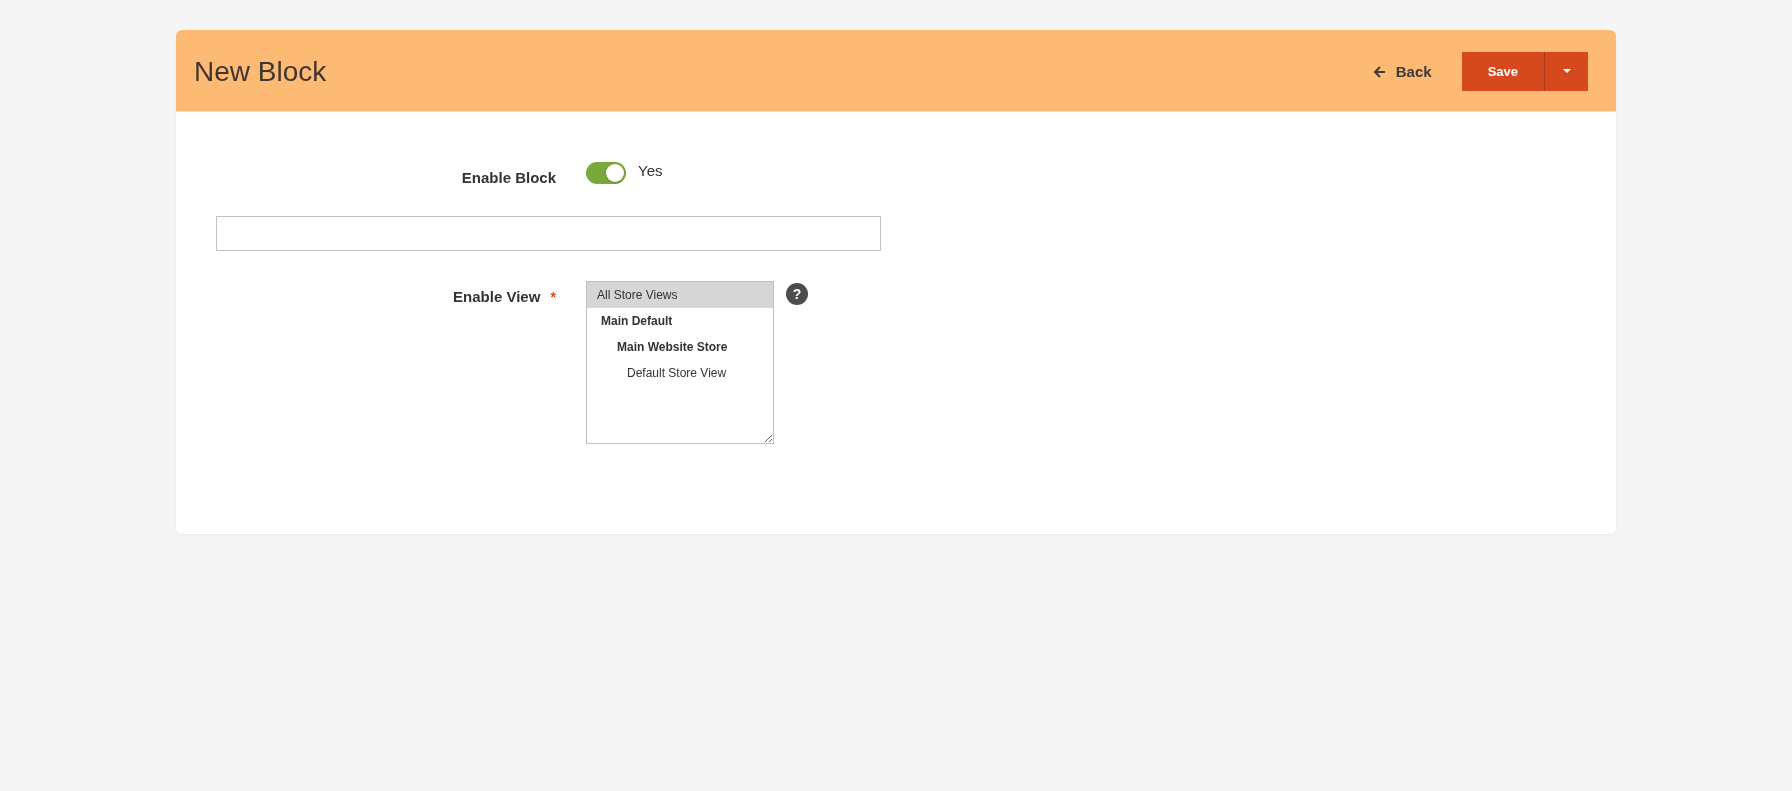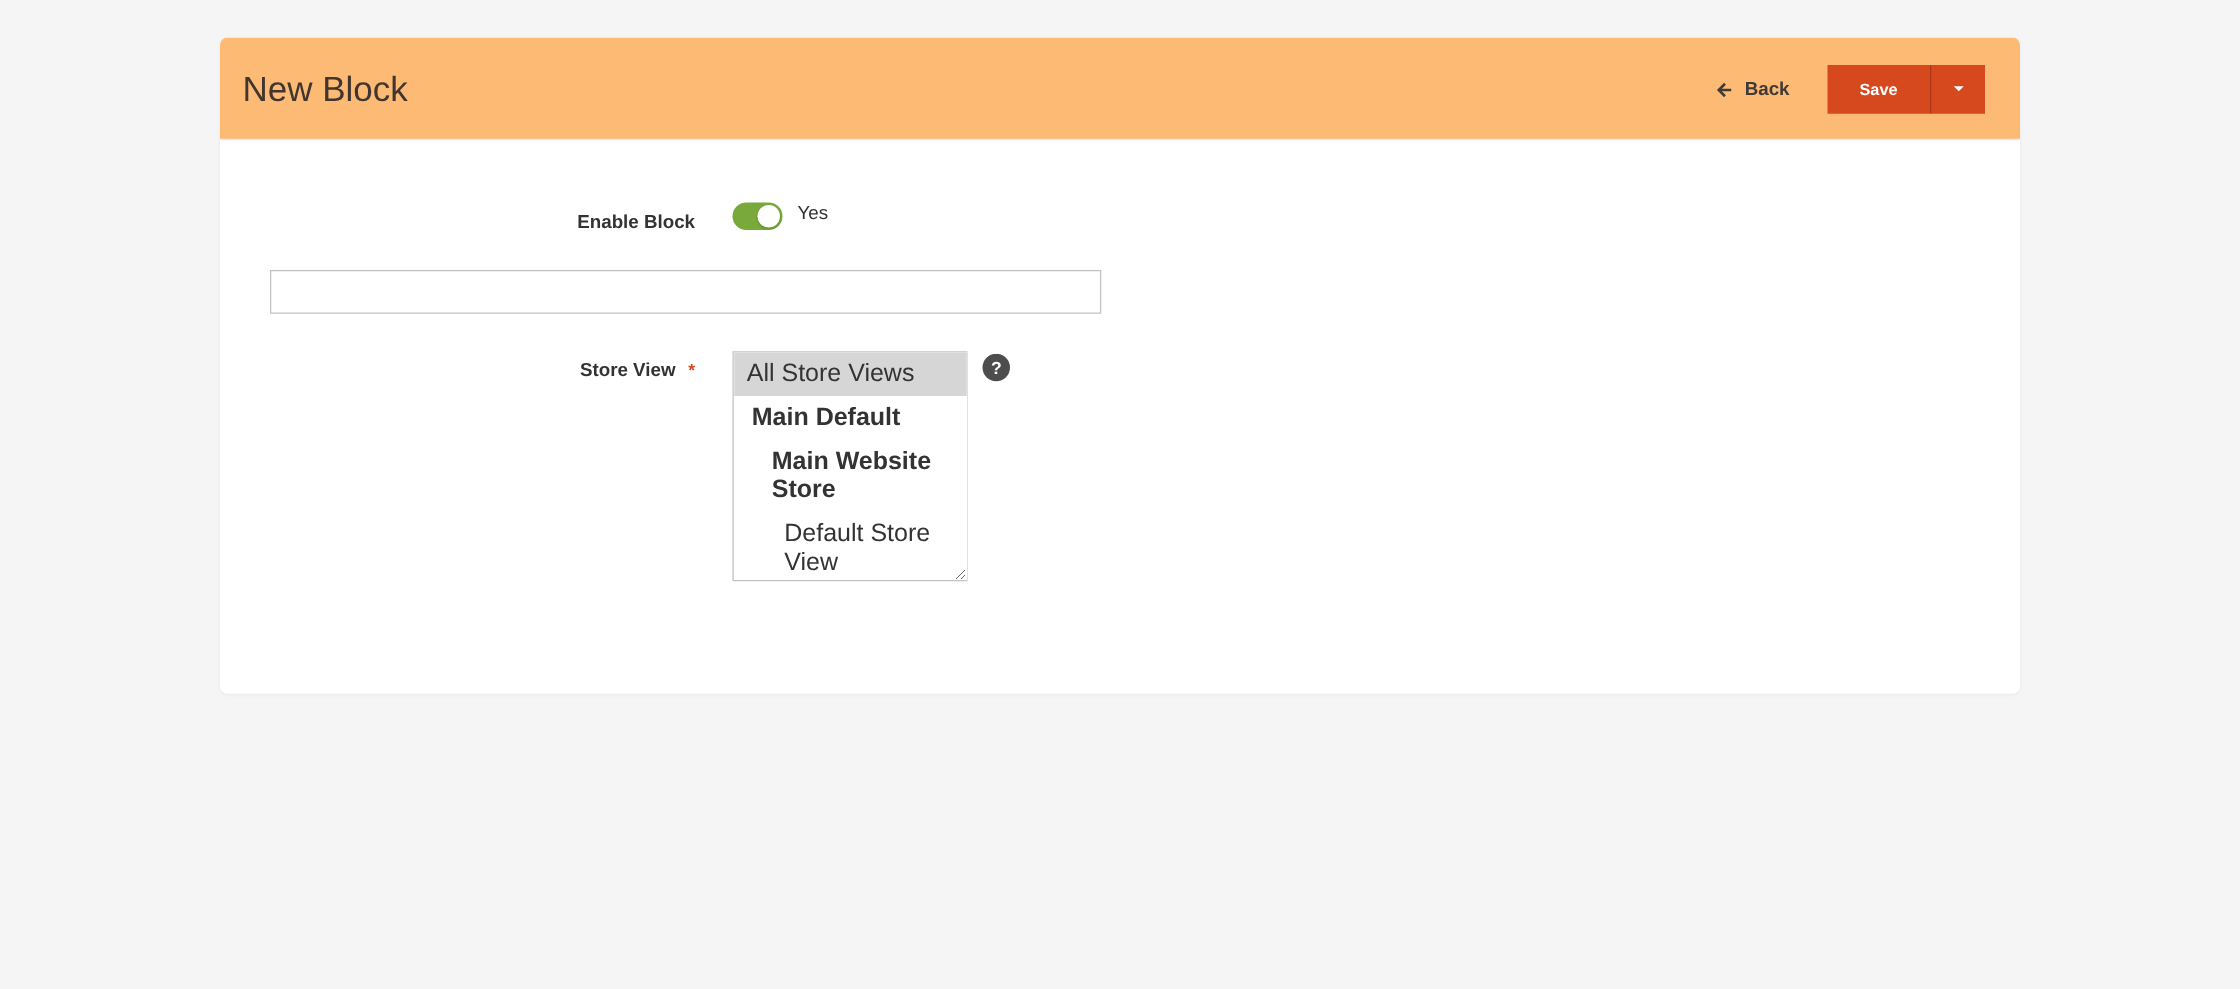--- a/index.html
+++ b/index.html
@@ -146,25 +146,25 @@
 }
 
 
 .store-row .form-control {
   display: flex;
   align-items: flex-start;
   gap: 12px;
 }
 .multiselect {
   width: 188px;
-  height: 184px;
+  height: 163px;
   border: 1px solid #c2c2c2;
   overflow: auto;
   resize: both;
-  font-size: 20px;
+  font-size: 12px;
   background: #fff;
 }
 .ms-item {
   padding: 6px 10px;
   cursor: pointer;
 }
 .ms-item.selected {
   background: #d6d6d6;
 }
 .ms-item.l1 { padding-left: 14px; font-weight: 700; }
@@ -228,21 +228,21 @@
 
     <div class="form-row">
       <div class="form-control">
         <input type="text" class="text-input" value="" style="">
       </div>
     </div>
 
 
     <div class="form-row store-row">
       <div class="form-label">
-        <span>Store View</span>
+        <span>Enable View</span>
         <span class="required-star">*</span>
       </div>
       <div class="form-control">
         <div class="multiselect">
           <div class="ms-item selected">All Store Views</div>
           <div class="ms-item l1">Main Default</div>
           <div class="ms-item l2">Main Website Store</div>
           <div class="ms-item l3">Default Store View</div>
         </div>
         <div class="help-icon">?</div>

